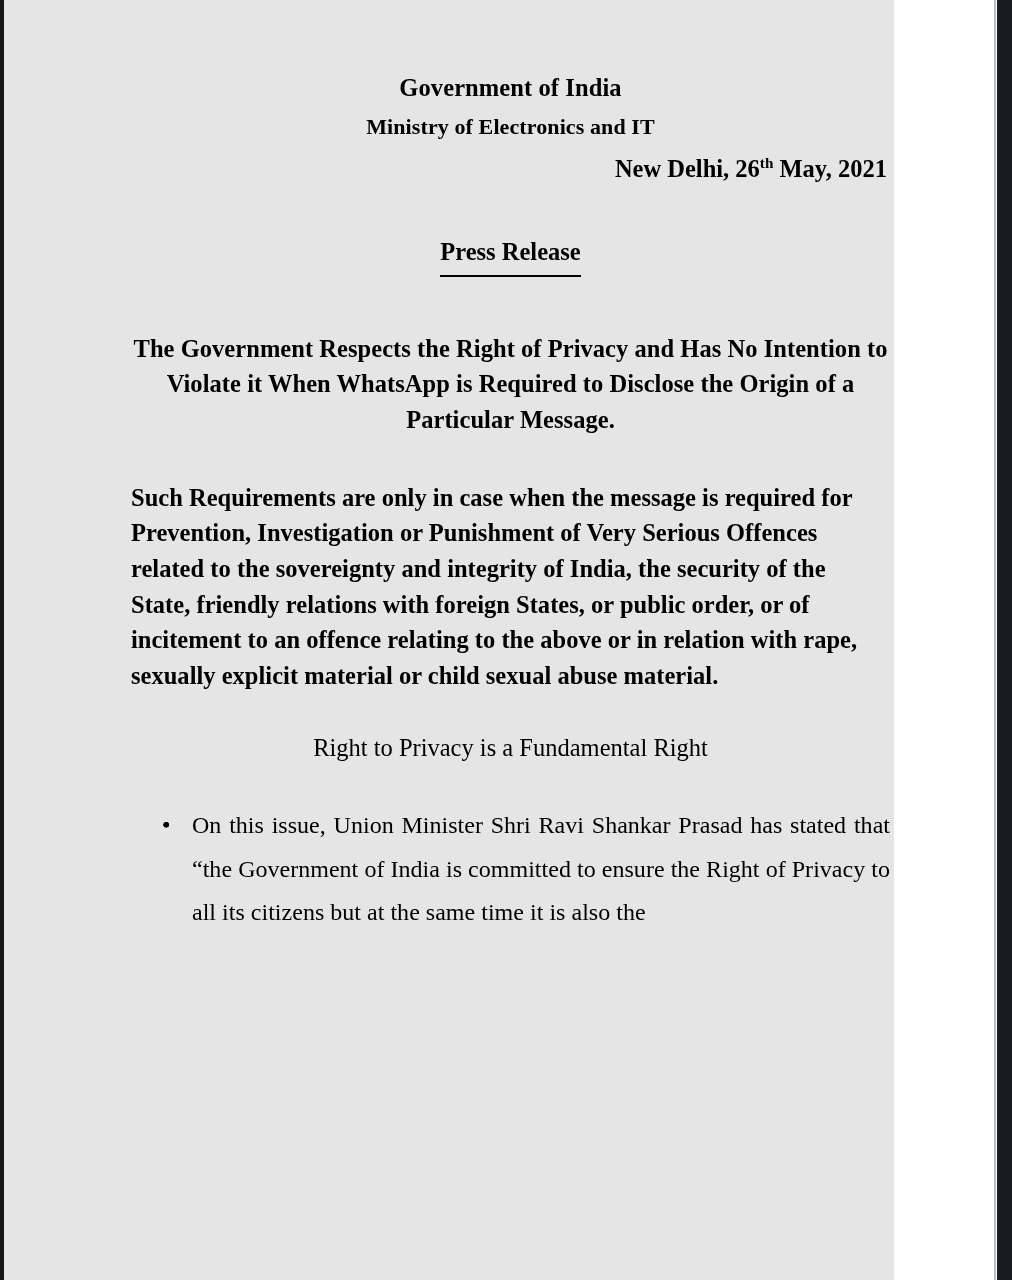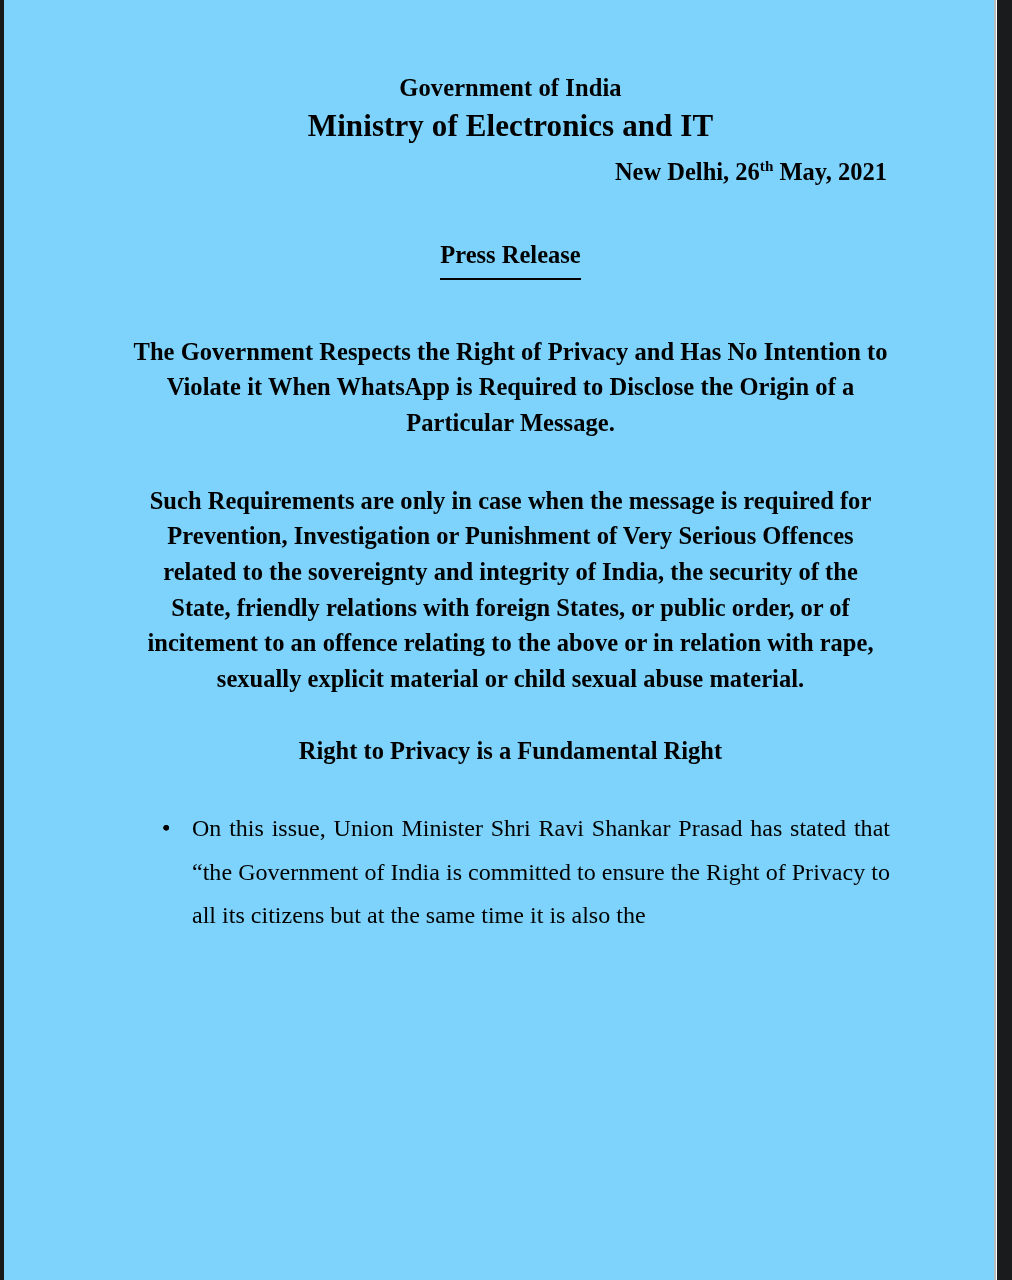--- a/index.html
+++ b/index.html
@@ -33,23 +33,23 @@
     position: absolute;
     top: 0; left: 997px;
     width: 15px; height: 1280px;
     background: #1a1b1d;
   }
 
   .page {
     position: absolute;
     top: 0;
     left: 4px;
-    width: 990px;
+    width: 890px;
     height: 1280px;
-    background: #7dd3fc;
+    background: #e5e5e5;
   }
 
   .content {
     position: absolute;
     left: 127px;
     top: 0;
     width: 759px;
   }
 
   .line-center {
@@ -60,24 +60,24 @@
   }
 
   .org1 {
     font-size: 24.5px;
     font-weight: bold;
     letter-spacing: 0.1px;
     margin-top: 76px;
     line-height: 1.0;
   }
   .org2 {
-    font-size: 31px;
+    font-size: 22px;
     font-weight: bold;
     letter-spacing: 0.1px;
-    margin-top: 9px;
+    margin-top: 15px;
     line-height: 1.0;
   }
   .dateline {
     font-size: 24.5px;
     font-weight: bold;
     margin-top: 19px;
     line-height: 1.0;
     padding-right: 3px;
   }
   .dateline sup {
@@ -102,29 +102,28 @@
     font-weight: bold;
     text-align: center;
     margin-top: 66px;
     line-height: 1.46;
     letter-spacing: 0.05px;
   }
 
   .para-bold {
     font-size: 24.5px;
     font-weight: bold;
-    text-align: center;
     margin-top: 42px;
     line-height: 1.455;
     letter-spacing: 0.02px;
   }
 
   .subhead {
     font-size: 24.5px;
-    font-weight: bold;
+    font-weight: normal;
     text-align: center;
     margin-top: 42px;
     line-height: 1.0;
   }
 
   ul.bullets {
     list-style: none;
     margin: 0;
     padding: 0;
     margin-top: 44px;

